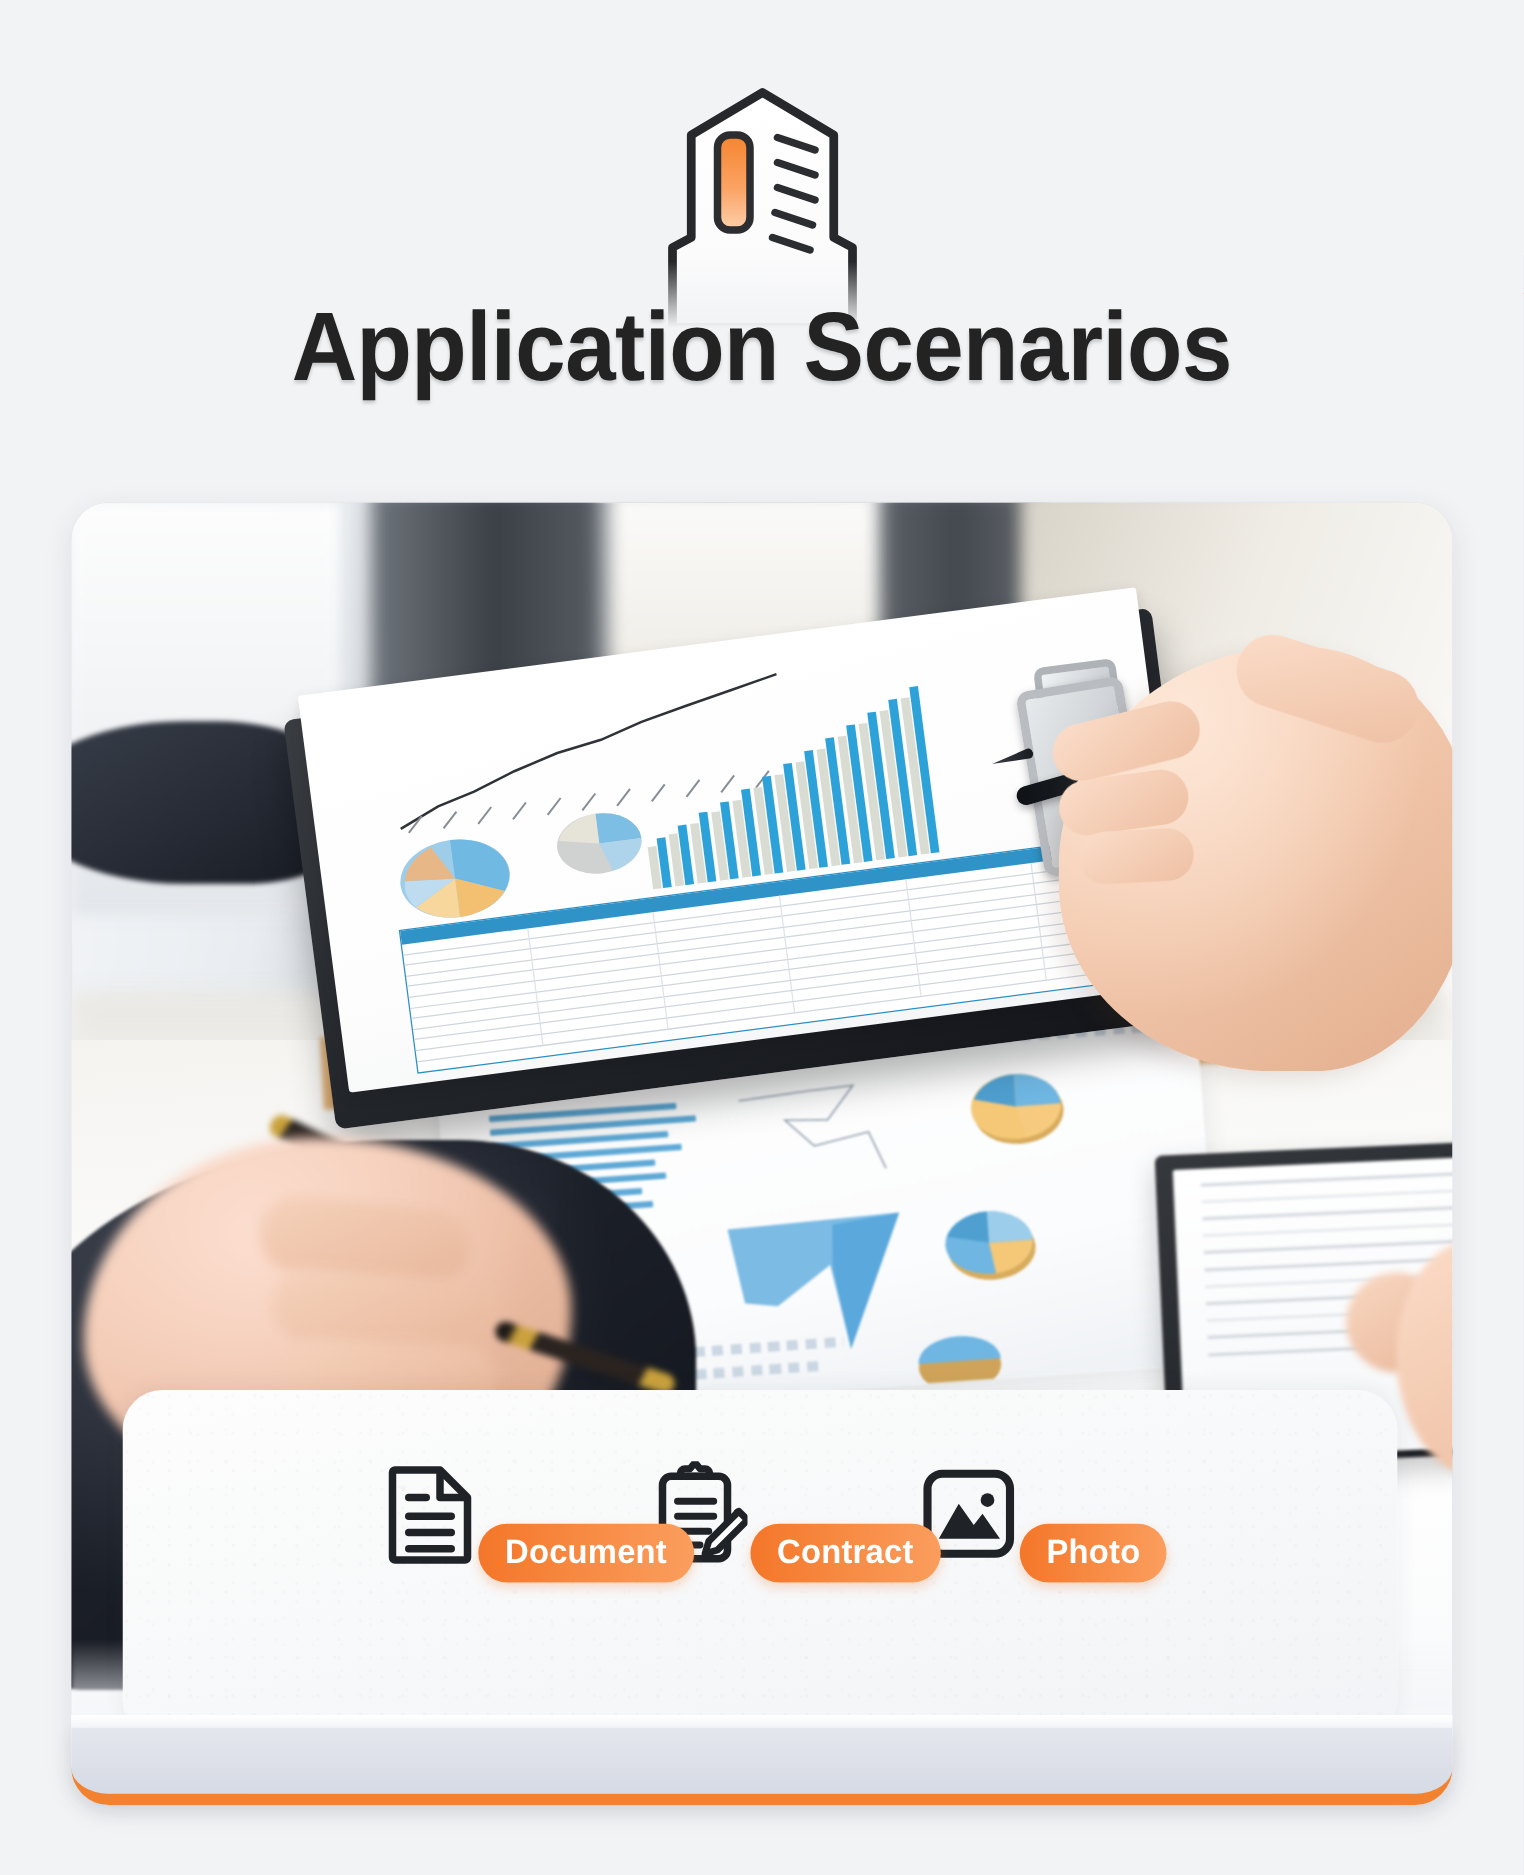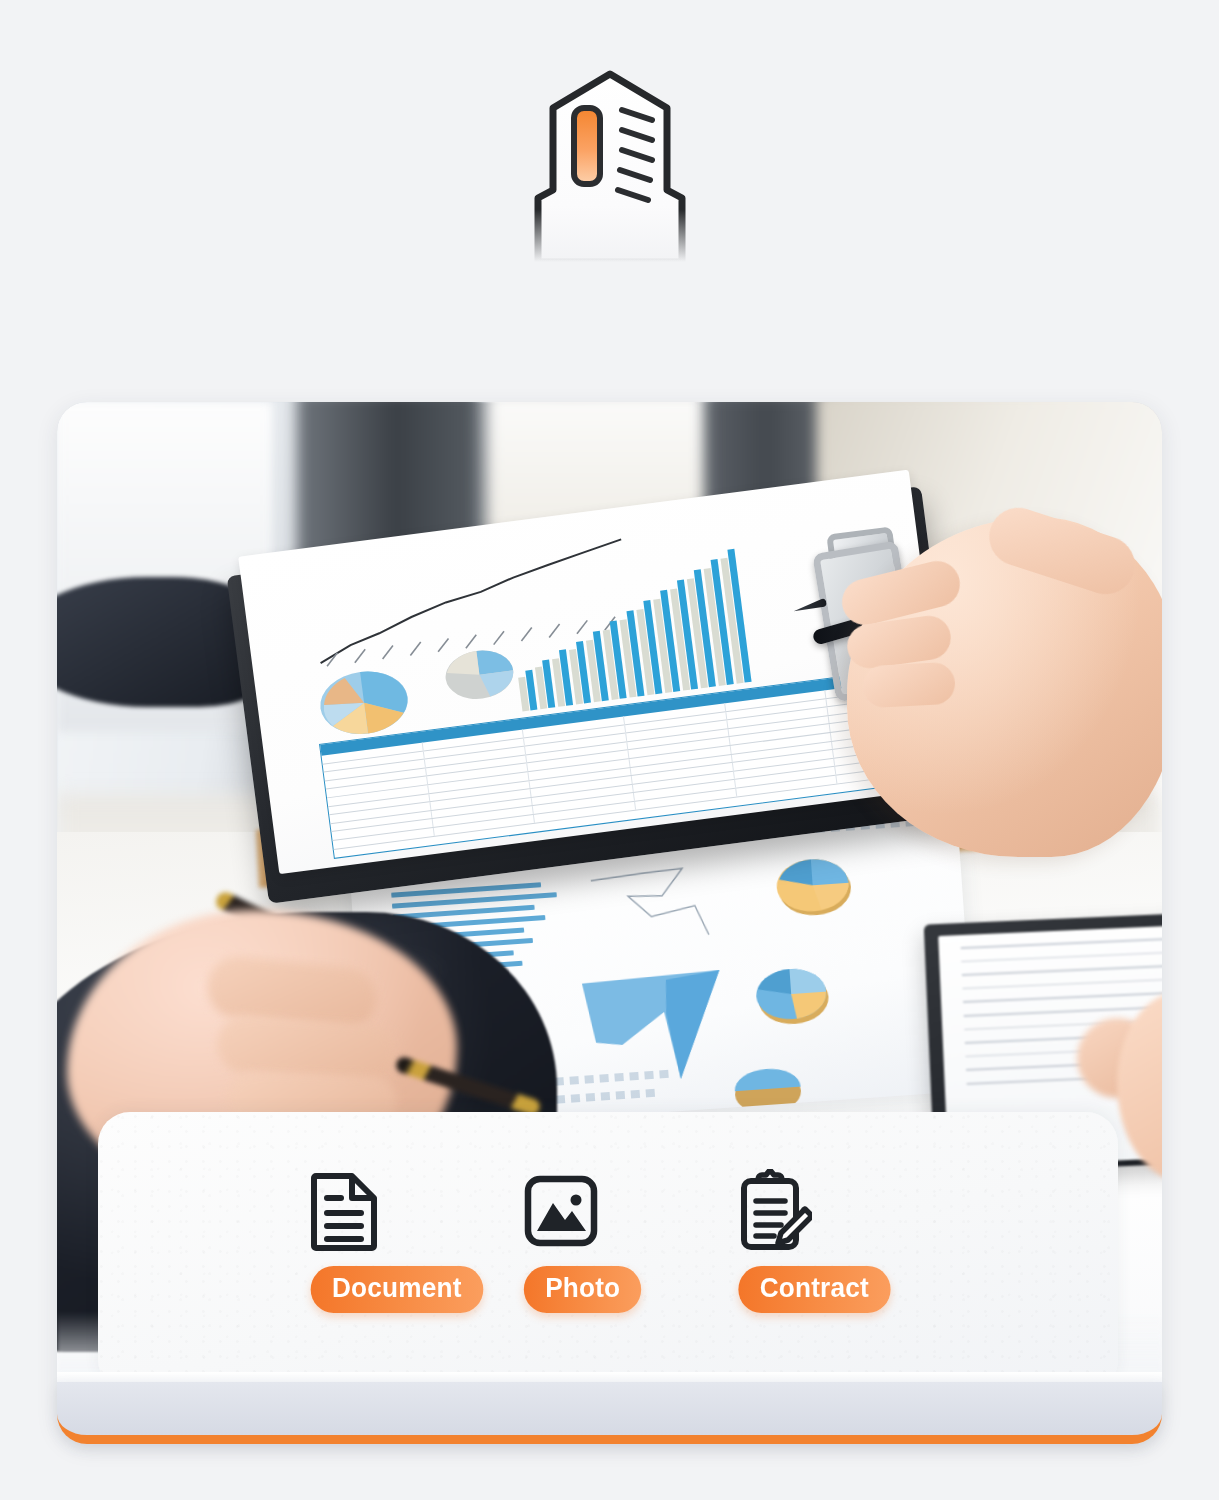--- a/index.html
+++ b/index.html
@@ -417,22 +417,22 @@
     left: 0; top: 58px;
     width: 1020px;
     display: flex;
     justify-content: center;
     align-items: flex-start;
     gap: 42px;
   }
   .chip {
     width: 172px;
     display: flex;
-    flex-direction: column;
-    align-items: flex-start;
+    flex-direction: row;
+    align-items: flex-end;
   }
   .chip-icon {
     height: 82px;
     display: flex;
     align-items: center;
     justify-content: center;
     margin-bottom: 14px;
   }
   .chip-icon svg { display: block; }
   .chip-pill {
@@ -506,20 +506,35 @@
       <g stroke="#2b2d30" stroke-width="6" stroke-linecap="round">
         <line x1="122" y1="48" x2="152" y2="58"></line>
         <line x1="122" y1="68" x2="152" y2="78"></line>
         <line x1="122" y1="88" x2="152" y2="98"></line>
         <line x1="120" y1="108" x2="150" y2="118"></line>
         <line x1="118" y1="128" x2="148" y2="138"></line>
       </g>
     </svg>
   </div>
 
+  <div class="title-row">
+    <span class="title-text">Application Scenarios</span>
+    <span class="sparkle">
+      <svg viewBox="0 0 46 46" width="46" height="46">
+        <defs>
+          <linearGradient id="sparkGrad" x1="0" y1="0" x2="1" y2="1">
+            <stop offset="0%" stop-color="#fbc090"></stop>
+            <stop offset="55%" stop-color="#f79147"></stop>
+            <stop offset="100%" stop-color="#fdd5b4"></stop>
+          </linearGradient>
+        </defs>
+        <path d="M23 1 C25 15 31 21 45 23 C31 25 25 31 23 45 C21 31 15 25 1 23 C15 21 21 15 23 1 Z" fill="url(#sparkGrad)"></path>
+      </svg>
+    </span>
+  </div>
 </div>
 
 <div class="photo-card">
   <div class="photo-inner">
     <div class="photo-scene">
 
       <div class="bg-base"></div>
       <div class="bg-win1"></div>
       <div class="bg-pillar"></div>
       <div class="bg-win2"></div>
@@ -824,45 +839,45 @@
             <line x1="19" y1="56" x2="53" y2="56"></line>
             <line x1="19" y1="69" x2="53" y2="69"></line>
           </g>
         </svg>
       </div>
       <span class="chip-pill">Document</span>
     </div>
 
     <div class="chip">
       <div class="chip-icon">
-        <svg width="78" height="76" viewBox="0 0 78 76">
-          <rect x="6" y="6" width="66" height="64" rx="12" fill="none" stroke="#1f2328" stroke-width="6.5"></rect>
-          <circle cx="54" cy="27" r="5.5" fill="#1f2328"></circle>
-          <path d="M15 58 L31 30 L43 47 L50 38 L64 58 Z" fill="#1f2328"></path>
-        </svg>
-      </div>
-      <span class="chip-pill">Photo</span>
-    </div>
-
-    <div class="chip">
-      <div class="chip-icon">
         <svg width="76" height="84" viewBox="0 0 76 84">
           <rect x="8" y="12" width="52" height="66" rx="7" fill="none" stroke="#1f2328" stroke-width="6"></rect>
           <path d="M22 12 v-2 a4 4 0 0 1 4 -4 h4 l4 -5 l4 5 h4 a4 4 0 0 1 4 4 v2 z" fill="none" stroke="#1f2328" stroke-width="5.5" stroke-linejoin="round"></path>
           <g stroke="#1f2328" stroke-width="5.5" stroke-linecap="round">
             <line x1="20" y1="32" x2="49" y2="32"></line>
             <line x1="20" y1="44" x2="49" y2="44"></line>
             <line x1="20" y1="56" x2="45" y2="56"></line>
             <line x1="20" y1="67" x2="38" y2="67"></line>
           </g>
           <path d="M69 40 l5 5 a3 3 0 0 1 0 4 L52 71 l-10 3 l3 -10 L67 42 a3 3 0 0 1 2 -2 z" fill="#ffffff" stroke="#1f2328" stroke-width="5.5" stroke-linejoin="round"></path>
         </svg>
       </div>
       <span class="chip-pill">Contract</span>
     </div>
 
+    <div class="chip">
+      <div class="chip-icon">
+        <svg width="78" height="76" viewBox="0 0 78 76">
+          <rect x="6" y="6" width="66" height="64" rx="12" fill="none" stroke="#1f2328" stroke-width="6.5"></rect>
+          <circle cx="54" cy="27" r="5.5" fill="#1f2328"></circle>
+          <path d="M15 58 L31 30 L43 47 L50 38 L64 58 Z" fill="#1f2328"></path>
+        </svg>
+      </div>
+      <span class="chip-pill">Photo</span>
+    </div>
+
 
 
   </div>
 </div>
 
 <div class="card-foot-top"></div>
 <div class="card-foot"></div>
 
 </body></html>

